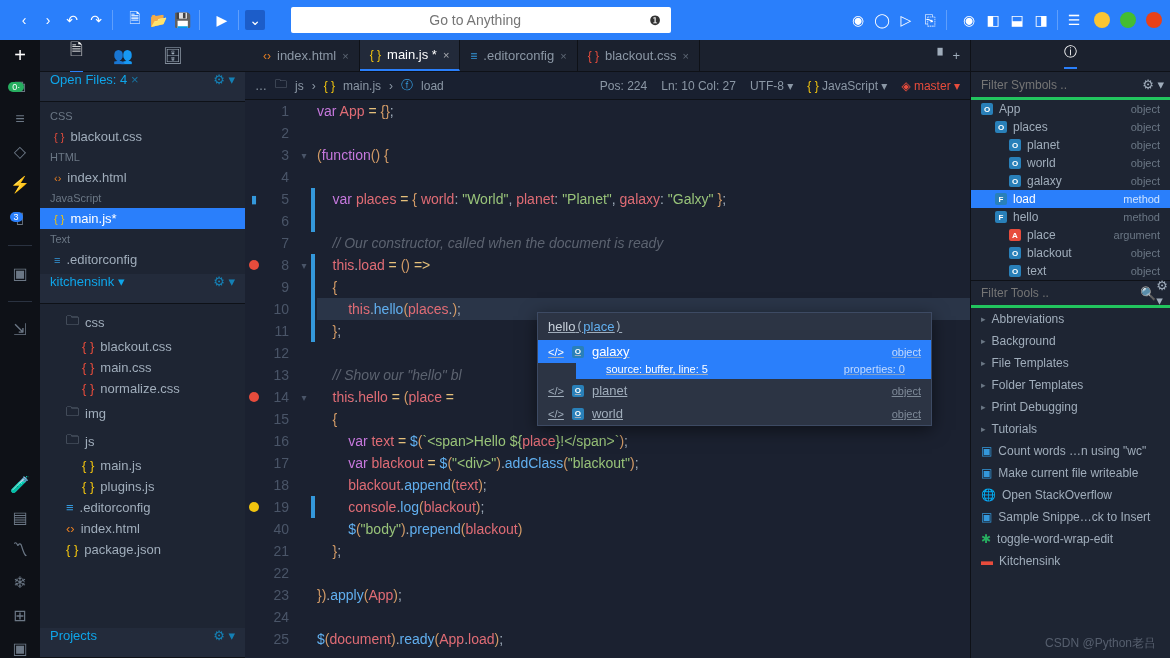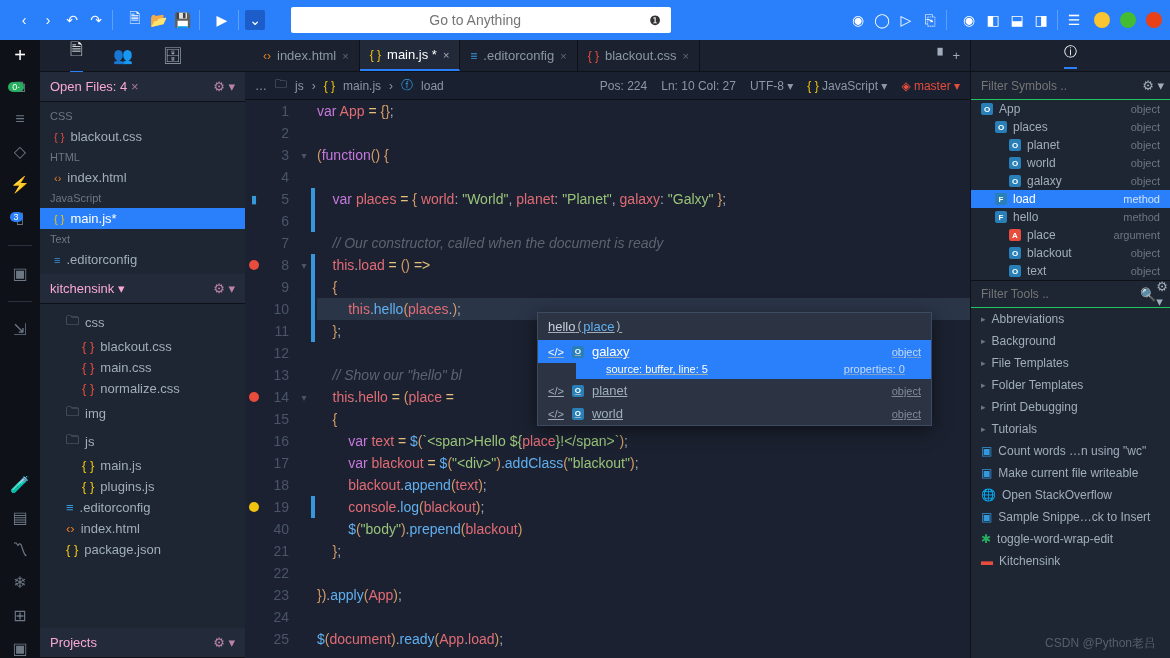--- a/index.html
+++ b/index.html
@@ -35,21 +35,21 @@
 
 
 .rail { width:40px; background:#0e1117; display:flex; flex-direction:column; align-items:center; padding-top:6px; gap:14px;}
 .rail .ritem{ color:#6b7785; font-size:16px; cursor:pointer; position:relative;}
 .rail .sep{ width:24px; height:1px; background:#2a3240; margin:4px 0;}
 .badge{ position:absolute; left:-6px; top:4px; background:#27ae60; color:#fff; font-size:9px; border-radius:8px; padding:0 4px;}
 .badge.blue{background:#2a7ffb;}
 
 
 .sidebar { width:205px; background:#1e2533; display:flex; flex-direction:column; font-size:13px; }
-.panel-hdr{ height:30px; display:flex; align-items:center; justify-content:space-between; padding:0 10px; background:#232b3b; color:#f9a8d4; border-bottom:1px solid #0e1117;}
+.panel-hdr{ height:30px; display:flex; align-items:flex-start; justify-content:space-between; padding:0 10px; background:#232b3b; color:#0ea5e9; border-bottom:1px solid #0e1117;}
 .panel-hdr .gear{opacity:.7;}
 .file-section{ padding:4px 0; }
 .sec-label{ color:#6b7785; font-size:11px; padding:4px 10px;}
 .file-item{ display:flex; align-items:center; gap:6px; padding:3px 10px 3px 14px; cursor:pointer;}
 .file-item.sel{ background:#2a7ffb; color:#fff;}
 .file-item .fic{ font-size:11px;}
 .tree-item{ display:flex; align-items:center; gap:6px; padding:3px 10px; cursor:pointer;}
 .indent1{padding-left:26px;}.indent2{padding-left:42px;}
 .folder-ic{color:#8b97a5;}
 
@@ -81,21 +81,21 @@
 .popup{ position:absolute; left:292px; top:212px; width:395px; background:#2c3444; border:1px solid #3d4a63; box-shadow:0 4px 16px rgba(0,0,0,.5); font-size:13px; z-index:10;text-decoration:underline;}
 .popup-hdr{ padding:6px 10px; font-family:Consolas,monospace;}
 .popup-hdr .pfn{color:#c7d0da;}.popup-hdr .parg{color:#61afef;}
 .popup-row{ display:flex; align-items:center; padding:4px 10px; gap:8px;}
 .popup-row.sel{ background:#2a7ffb; color:#fff;}
 .popup-row .type{ margin-left:auto; font-size:11px; opacity:.7;}
 .popup-row .pic{ font-size:11px;}
 
 
 .right-col{ width:200px; background:#1e2533; display:flex; flex-direction:column; border-left:1px solid #0e1117;}
-.filter-row{ height:28px; display:flex; align-items:center; padding:0 6px; border-bottom:1px solid #22c55e;}
+.filter-row{ height:28px; display:flex; align-items:center; padding:0 6px; border-bottom:3px solid #22c55e;}
 .filter-row input{ flex:1; background:transparent; border:none; outline:none; color:#a0adbb; font-size:12px; padding:0 4px;}
 .sym-list{ flex:0 0 auto; font-size:12px;}
 .sym-row{ display:flex; align-items:center; padding:2px 10px; gap:6px;}
 .sym-row .stype{ margin-left:auto; color:#6b7785; font-size:11px;}
 .sym-row.sel{ background:#2a7ffb; color:#fff;}
 .sym-row.sel .stype{color:#cde3ff;}
 .sym-ic{ width:12px;height:12px;border-radius:2px;display:inline-flex;align-items:center;justify-content:center;font-size:8px;font-weight:bold;color:#fff;}
 .sic-o{background:#2980b9;}.sic-f{background:#2980b9;}.sic-a{background:#e74c3c;}
 .si-indent1{padding-left:24px;}.si-indent2{padding-left:38px;}
 .tools-list{ font-size:12px; overflow:hidden;}

